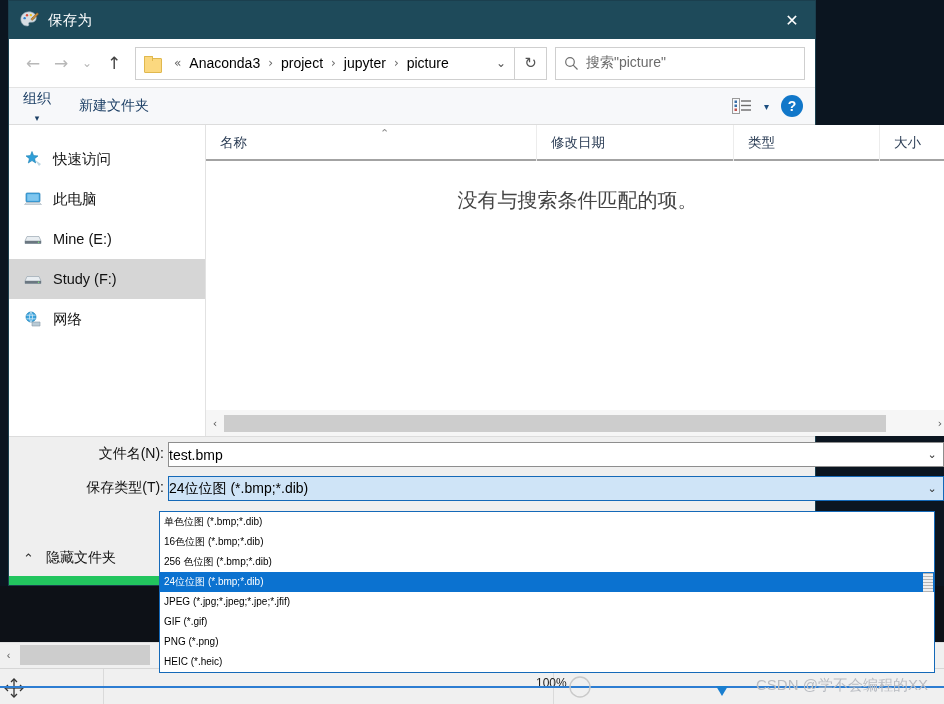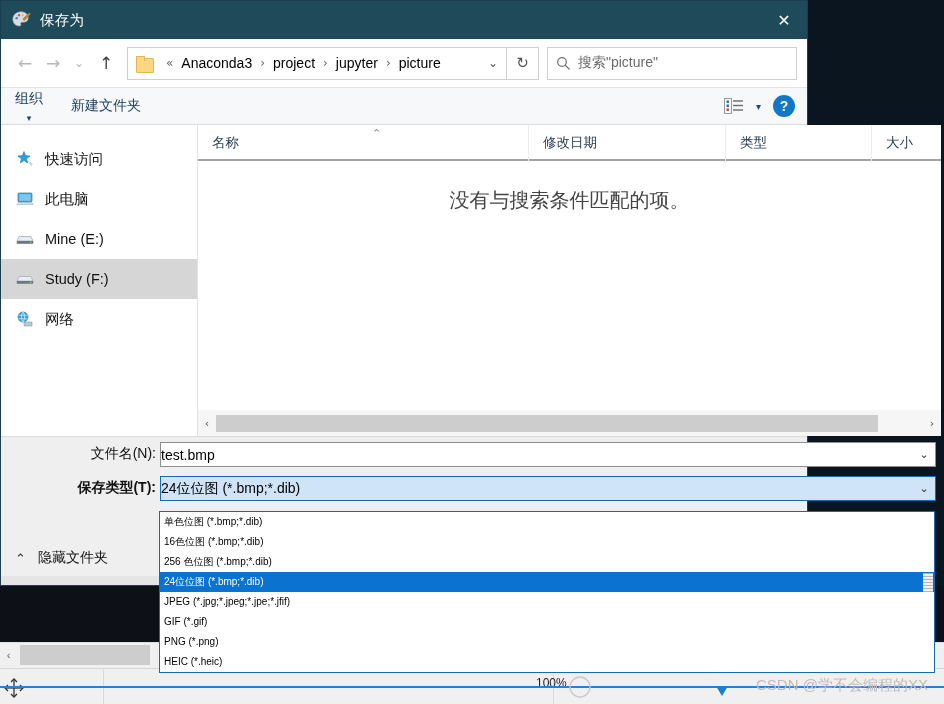--- a/index.html
+++ b/index.html
@@ -42,22 +42,22 @@
   .paint-status-cell {
     height: 36px; display: flex; align-items: center; justify-content: center;
     color: #1b1b1b; font-size: 12px;
   }
   .paint-zoom-label { position: absolute; left: 536px; top: 676px; font-size: 12px; color: #1b1b1b; }
   .paint-move-icon { position: absolute; left: 2px; top: 676px; width: 24px; height: 24px; color: #333; }
   .paint-blue-line { position: absolute; left: 0; top: 686px; width: 944px; height: 2px; background: #2d7dd2; }
 
   
   .dialog {
-    position: absolute; left: 0; top: 0; width: 808px; height: 586px;
-    background: #e5e5e5; border: 1px solid #1b3f4e;
+    position: absolute; left: 8px; top: 0; width: 808px; height: 586px;
+    background: #22c55e; border: 1px solid #1b3f4e;
   }
   .titlebar {
     position: relative; height: 38px; background: #1e4a5a; color: #ffffff;
     display: flex; align-items: center;
   }
   .title-icon {
     width: 20px; height: 20px; margin-left: 10px; margin-right: 9px;
     position: relative; flex: none;
   }
   .title-text { font-size: 14.5px; letter-spacing: .3px; }
@@ -391,21 +391,21 @@
       </div>
     </div>
 
     <div class="form-area">
       <div class="form-label" style="left:40px; top:8px; width:115px;">文件名(N):</div>
       <div class="fld" style="left:159px; top:5px; width:776px;">
         <span class="val">test.bmp</span>
         <span class="dd">⌄</span>
       </div>
 
-      <div class="form-label" style="left:20px; top:42px; width:135px;font-weight:bold;">保存类型(T):</div>
+      <div class="form-label" style="left:20px; top:42px; width:135px;">保存类型(T):</div>
       <div class="fld combo-open" style="left:159px; top:39px; width:776px;">
         <span class="val">24位位图 (*.bmp;*.dib)</span>
         <span class="dd">⌄</span>
       </div>
     </div>
 
     <div class="hide-folders">
       <span class="chev-up">⌃</span>
       <span>隐藏文件夹</span>
     </div>

